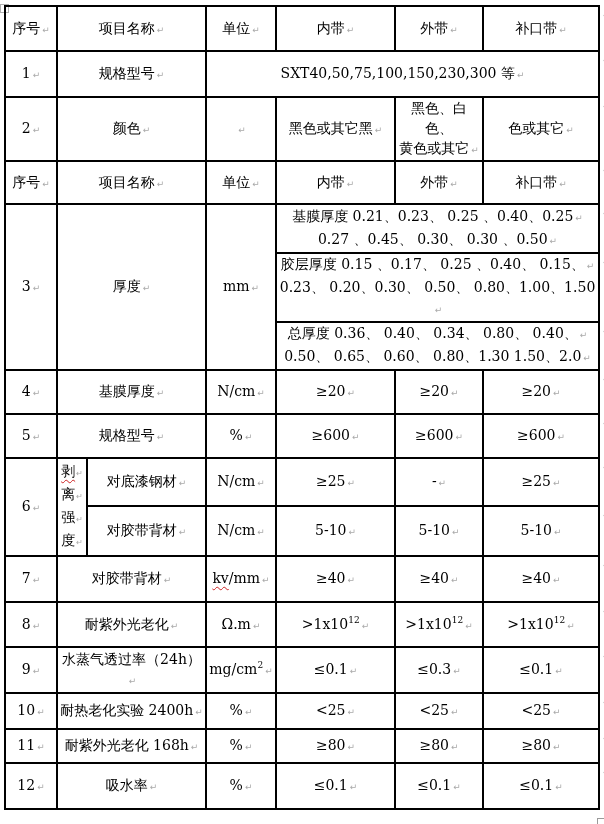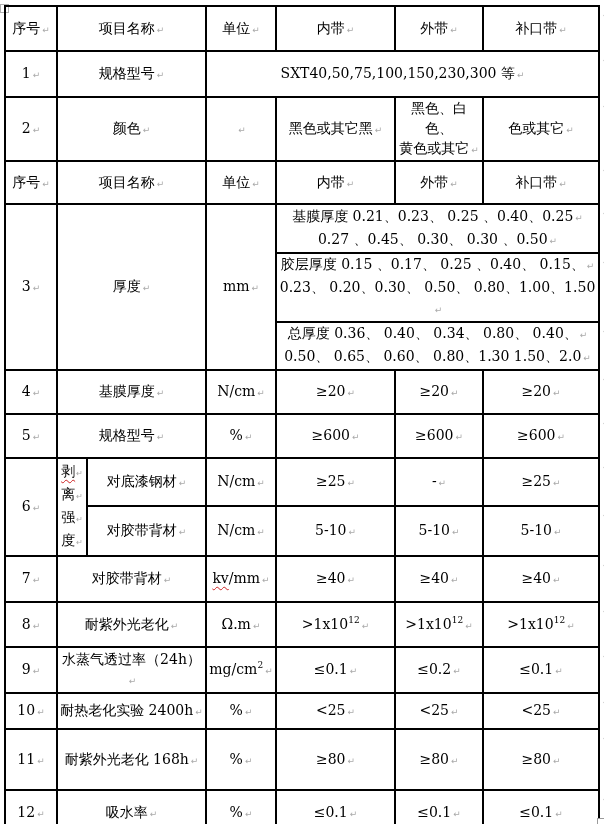--- a/index.html
+++ b/index.html
@@ -177,34 +177,34 @@
     <td><span>&gt;1x10</span><sup>12</sup><span class="pm">↵</span></td>
     <td><span>&gt;1x10</span><sup>12</sup><span class="pm">↵</span></td>
     <td><span>&gt;1x10</span><sup>12</sup><span class="pm">↵</span><span class="rowend pm-fill">↵</span></td>
   </tr>
 
   <tr style="height:46px">
     <td><span>9</span><span class="pm">↵</span></td>
     <td colspan="2"><span>水蒸气透过率（24h）</span><span class="pm">↵</span></td>
     <td><span>mg/cm</span><sup>2</sup><span class="pm">↵</span></td>
     <td><span>≤0.1</span><span class="pm">↵</span></td>
-    <td><span>≤0.2</span><span class="pm">↵</span></td>
+    <td><span>≤0.3</span><span class="pm">↵</span></td>
     <td><span>≤0.1</span><span class="pm">↵</span><span class="rowend pm-fill">↵</span></td>
   </tr>
 
   <tr style="height:36px">
     <td><span>10</span><span class="pm">↵</span></td>
     <td colspan="2"><span>耐热老化实验 2400h</span><span class="pm">↵</span></td>
     <td><span>%</span><span class="pm">↵</span></td>
     <td><span>&lt;25</span><span class="pm">↵</span></td>
     <td><span>&lt;25</span><span class="pm">↵</span></td>
     <td><span>&lt;25</span><span class="pm">↵</span><span class="rowend pm-fill">↵</span></td>
   </tr>
 
-  <tr style="height:61px">
+  <tr style="height:34px">
     <td><span>11</span><span class="pm">↵</span></td>
     <td colspan="2"><span>耐紫外光老化 168h</span><span class="pm">↵</span></td>
     <td><span>%</span><span class="pm">↵</span></td>
     <td><span>≥80</span><span class="pm">↵</span></td>
     <td><span>≥80</span><span class="pm">↵</span></td>
     <td><span>≥80</span><span class="pm">↵</span><span class="rowend pm-fill">↵</span></td>
   </tr>
 
   <tr style="height:46px">
     <td><span>12</span><span class="pm">↵</span></td>

